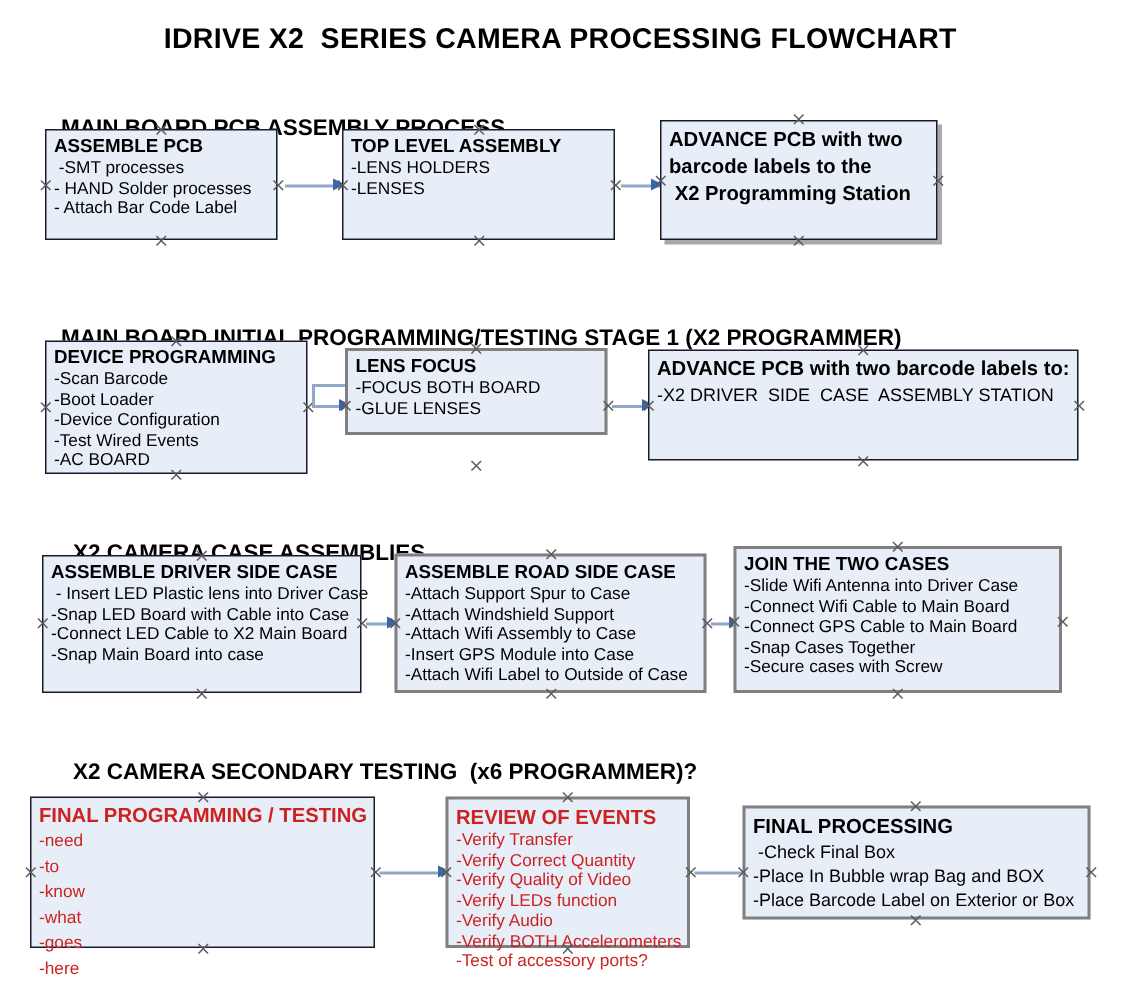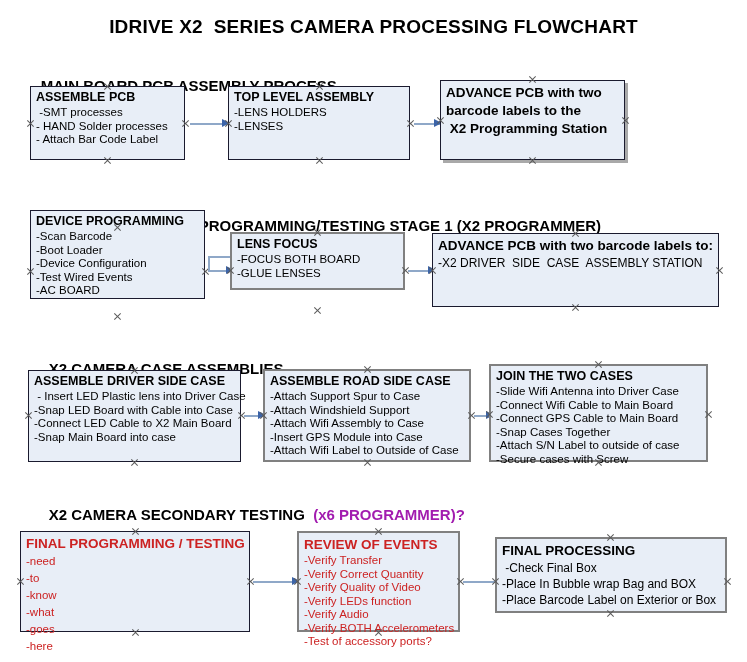--- a/index.html
+++ b/index.html
@@ -36,21 +36,21 @@
   }
 
   
   .sec-head {
     position: absolute;
     font-size: 15px;
     font-weight: bold;
     white-space: pre;
   }
   .sec-head .red {
-    color: #a21caf;
+    color: #000000;
   }
 
   
   .box {
     position: absolute;
     background: #e8eef7;
     box-sizing: border-box;
     border: 1px solid #1a1a2e;
     padding: 3px 4px 0 5px;
     overflow: visible;
@@ -178,21 +178,21 @@
   </div>
   <div class="handle" style="left:528px; top:75px;"></div>
   <div class="handle" style="left:528px; top:156px;"></div>
   <div class="handle" style="left:436px; top:116px;"></div>
   <div class="handle" style="left:621px; top:116px;"></div>
 
   <div class="sec-head" style="left:24px; top:200px;">
     <span>MAIN BOARD INITIAL PROGRAMMING/TESTING STAGE 1 (X2 PROGRAMMER)</span>
   </div>
 
-  <div class="box tight" style="left:30px; top:210px; width:175px; height:89px;">
+  <div class="box tight" style="left:30px; top:227px; width:175px; height:89px;">
     <div class="b-title">DEVICE PROGRAMMING</div>
     <div class="b-line">-Scan Barcode</div>
     <div class="b-line">-Boot Loader</div>
     <div class="b-line">-Device Configuration</div>
     <div class="b-line">-Test Wired Events</div>
     <div class="b-line">-AC BOARD</div>
   </div>
   <div class="handle" style="left:113px; top:223px;"></div>
   <div class="handle" style="left:113px; top:312px;"></div>
   <div class="handle" style="left:26px; top:267px;"></div>
@@ -267,21 +267,20 @@
     <div class="shaft"></div>
       <div class="head"></div>
   </div>
 
   <div class="box gray-border tight" style="left:489px; top:364px; width:219px; height:98px;">
     <div class="b-title">JOIN THE TWO CASES</div>
     <div class="b-line">-Slide Wifi Antenna into Driver Case</div>
     <div class="b-line">-Connect Wifi Cable to Main Board</div>
     <div class="b-line">-Connect GPS Cable to Main Board</div>
     <div class="b-line">-Snap Cases Together</div>
-    <div class="b-line">-Attach S/N Label to outside of case</div>
     <div class="b-line">-Secure cases with Screw</div>
   </div>
   <div class="handle" style="left:594px; top:360px;"></div>
   <div class="handle" style="left:594px; top:458px;"></div>
   <div class="handle" style="left:485px; top:410px;"></div>
   <div class="handle" style="left:704px; top:410px;"></div>
 
   <div class="sec-head" style="left:32px; top:489px;">
     <span>X2 CAMERA SECONDARY TESTING  </span><span class="red">(x6 PROGRAMMER)?</span>
   </div>

